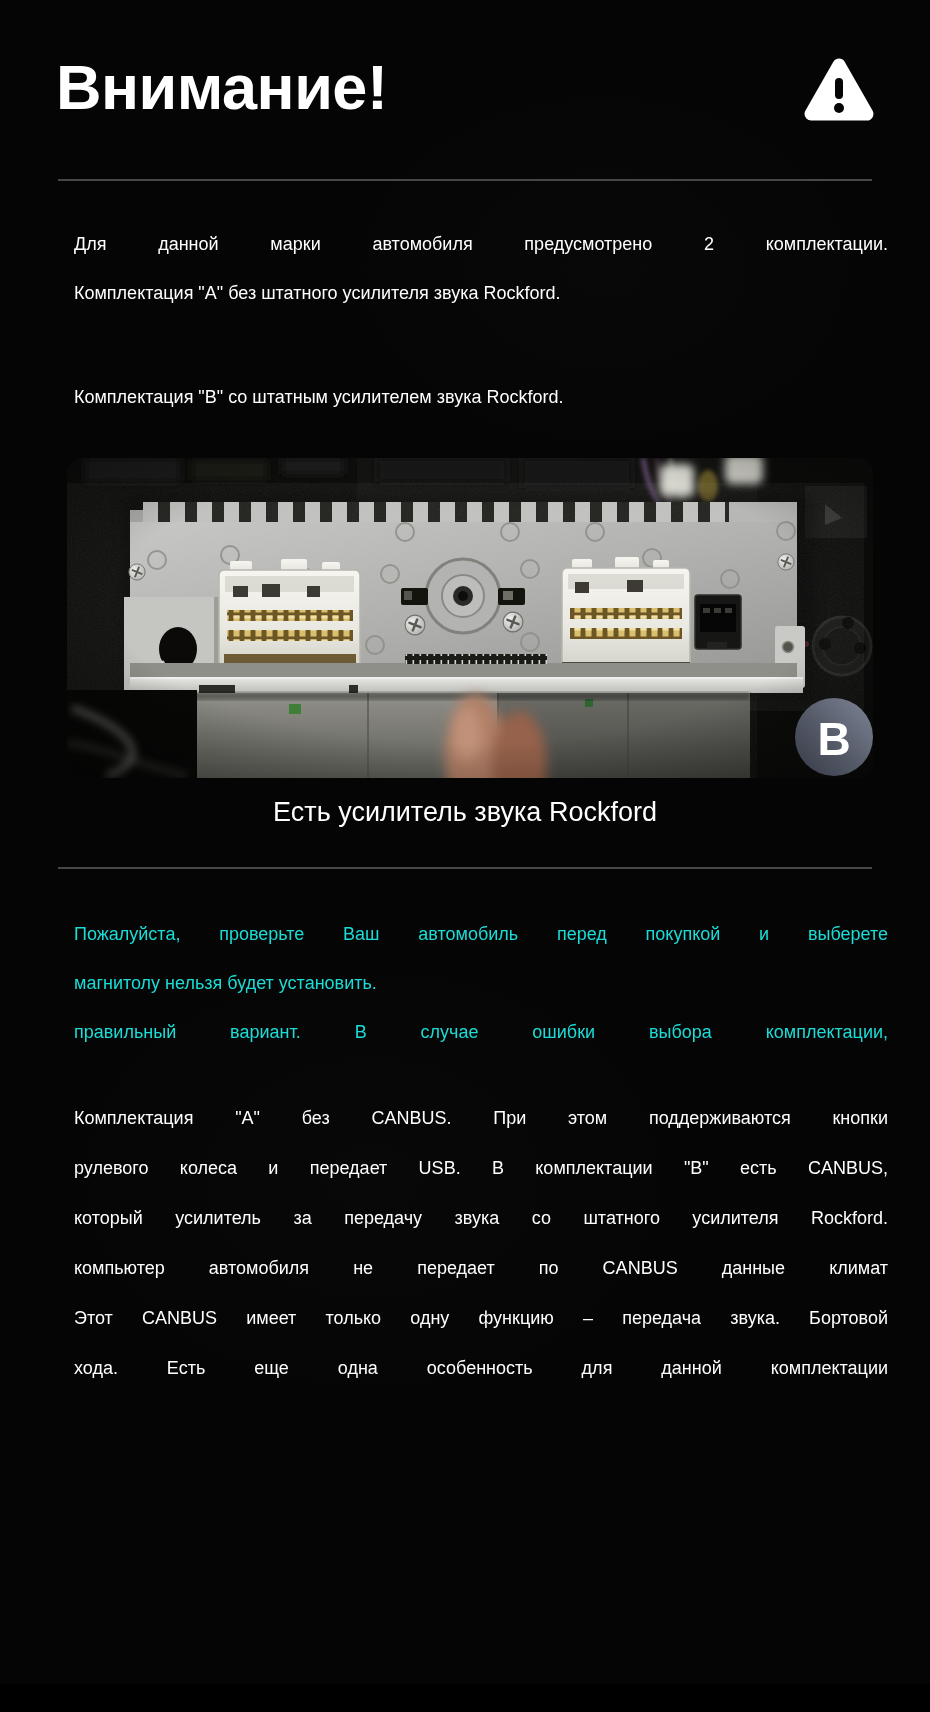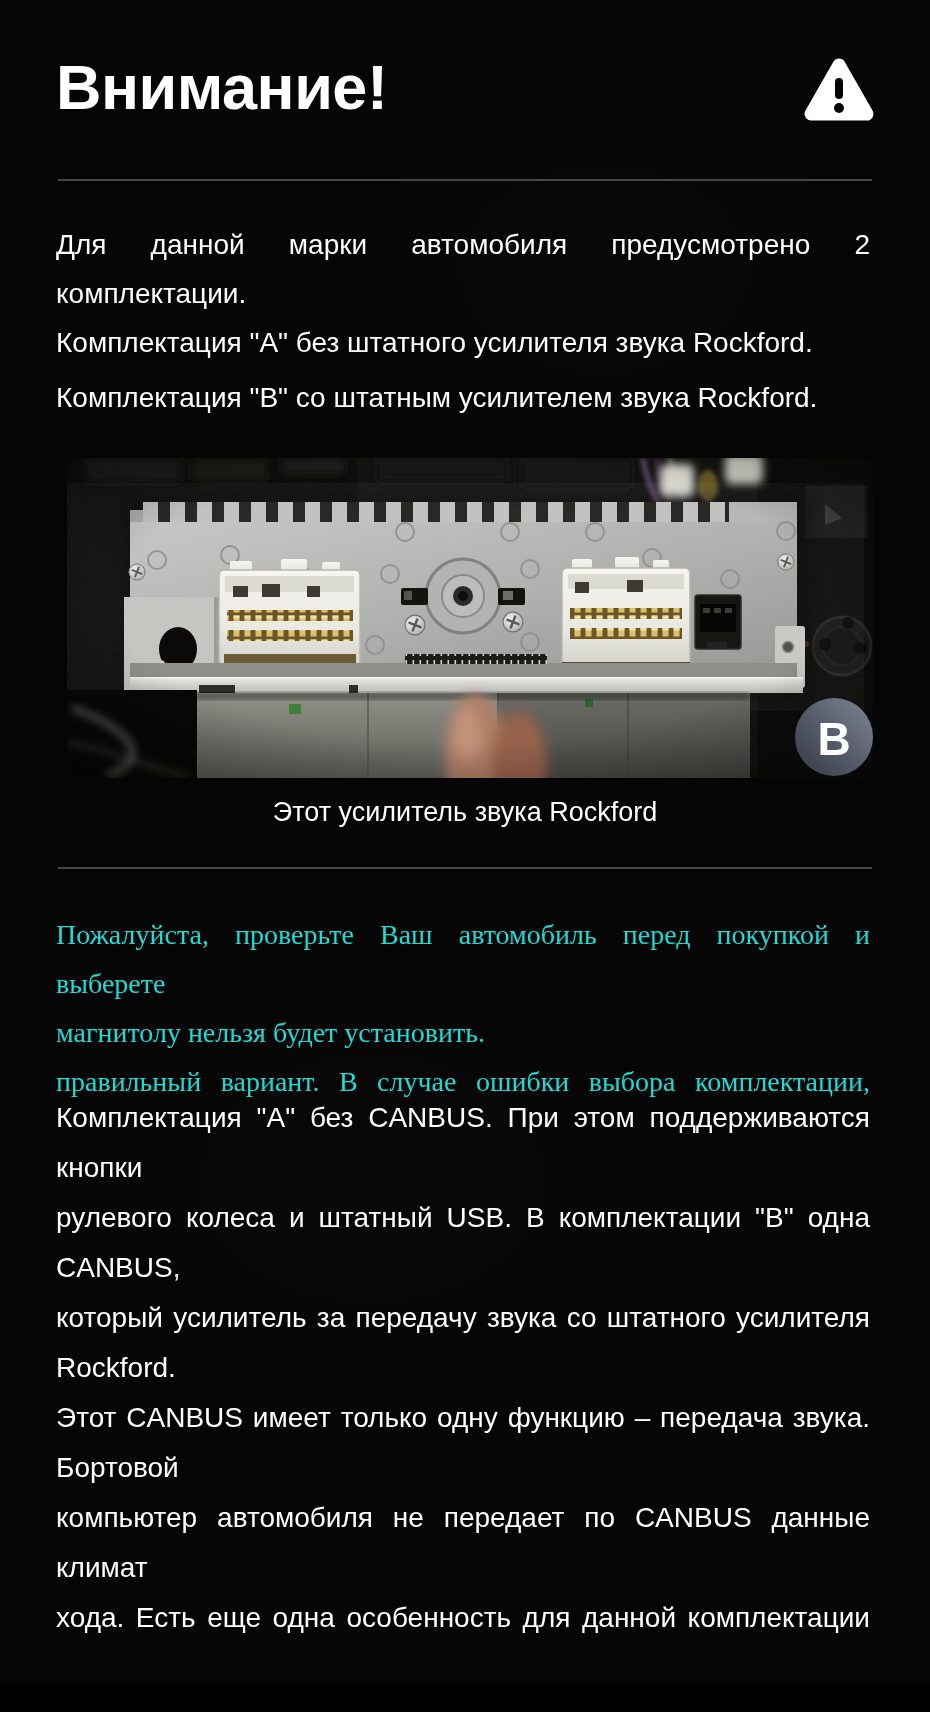--- a/index.html
+++ b/index.html
@@ -10,26 +10,26 @@
       radial-gradient(500px 360px at 40% 70%, rgba(255,255,255,0.010), rgba(0,0,0,0) 70%),
       var(--bg,#050505);
     font-family:"Liberation Sans","DejaVu Sans",sans-serif;
     color:var(--text,#fff);
   }
   .title{position:absolute;left:56px;top:50px;font-size:63px;font-weight:700;letter-spacing:-0.5px;line-height:74px;}
   .warn{position:absolute;left:802px;top:55px;width:74px;height:70px;}
   .rule{position:absolute;left:58px;width:814px;height:2px;background:var(--divider,#474747);}
   #rule1{top:179px;}
   #rule2{top:867px;}
-  .block{position:absolute;left:56px;width:814px;font-size:28px;line-height:49px;}
+  .block{position:absolute;left:74px;width:814px;font-size:18px;line-height:49px;}
   .pline{text-align:left;}
   .pline.just{text-align:justify;text-align-last:justify;}
   #p1{top:220px;}
   #p2{top:373px;}
-  #notice{top:910px;color:var(--teal,#1bdcd6);font-family:Liberation Serif, serif;}
+  #notice{top:910px;color:var(--teal,#1bdcd6);}
   #details{top:1093px;line-height:50px;}
   .photo{position:absolute;left:67px;top:458px;width:806px;height:320px;border-radius:16px;overflow:hidden;background:#101010;}
   .caption{position:absolute;left:58px;top:788px;width:814px;text-align:center;font-size:27px;line-height:49px;}
 </style>
 </head>
 <body>
 
 <div class="canvas">
 
   <div class="title">Внимание!</div>
@@ -288,32 +288,32 @@
 
       <rect width="806" height="320" fill="url(#vig)"></rect>
 
       <g>
         <circle cx="767" cy="279" r="39" fill="url(#badgeG)"></circle>
         <text x="767" y="281" text-anchor="middle" dominant-baseline="central" font-family="Liberation Sans, DejaVu Sans, sans-serif" font-size="46" font-weight="700" fill="#ffffff">B</text>
       </g>
     </svg>
   </div>
 
-  <div class="caption">Этот усилитель звука Rockford</div>
+  <div class="caption">Есть усилитель звука Rockford</div>
 
   <div class="rule" id="rule2"></div>
 
   <div class="block" id="notice">
       <div class="pline just">Пожалуйста, проверьте Ваш автомобиль перед покупкой и выберете</div>
       <div class="pline">магнитолу нельзя будет установить.</div>
       <div class="pline just">правильный вариант. В случае ошибки выбора комплектации,</div>
     </div>
 
   <div class="block" id="details">
       <div class="pline just">Комплектация "А" без CANBUS. При этом поддерживаются кнопки</div>
-      <div class="pline just">рулевого колеса и штатный USB. В комплектации "В" одна CANBUS,</div>
+      <div class="pline just">рулевого колеса и передает USB. В комплектации "В" есть CANBUS,</div>
       <div class="pline just">который усилитель за передачу звука со штатного усилителя Rockford.</div>
+      <div class="pline just">компьютер автомобиля не передает по CANBUS данные климат</div>
       <div class="pline just">Этот CANBUS имеет только одну функцию – передача звука. Бортовой</div>
-      <div class="pline just">компьютер автомобиля не передает по CANBUS данные климат</div>
       <div class="pline just">хода. Есть еще одна особенность для данной комплектации</div>
     </div>
 
 </div>
 
 </body></html>

